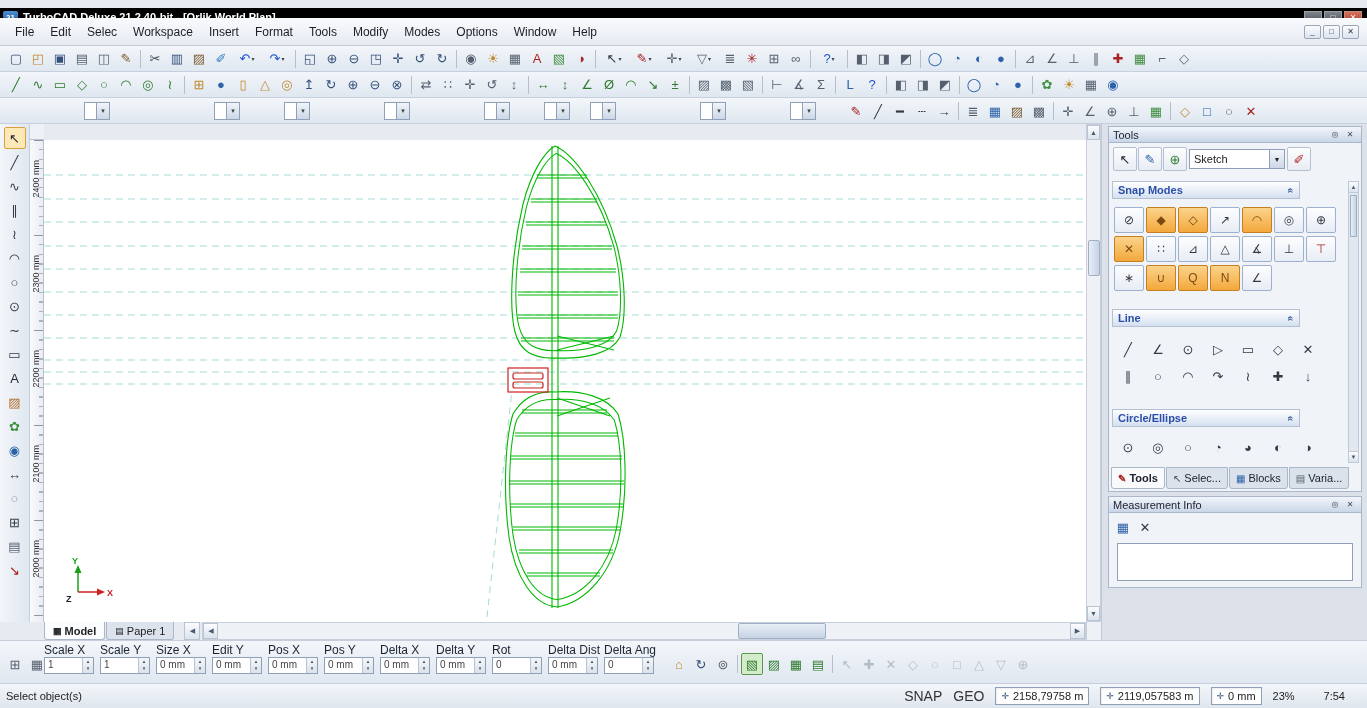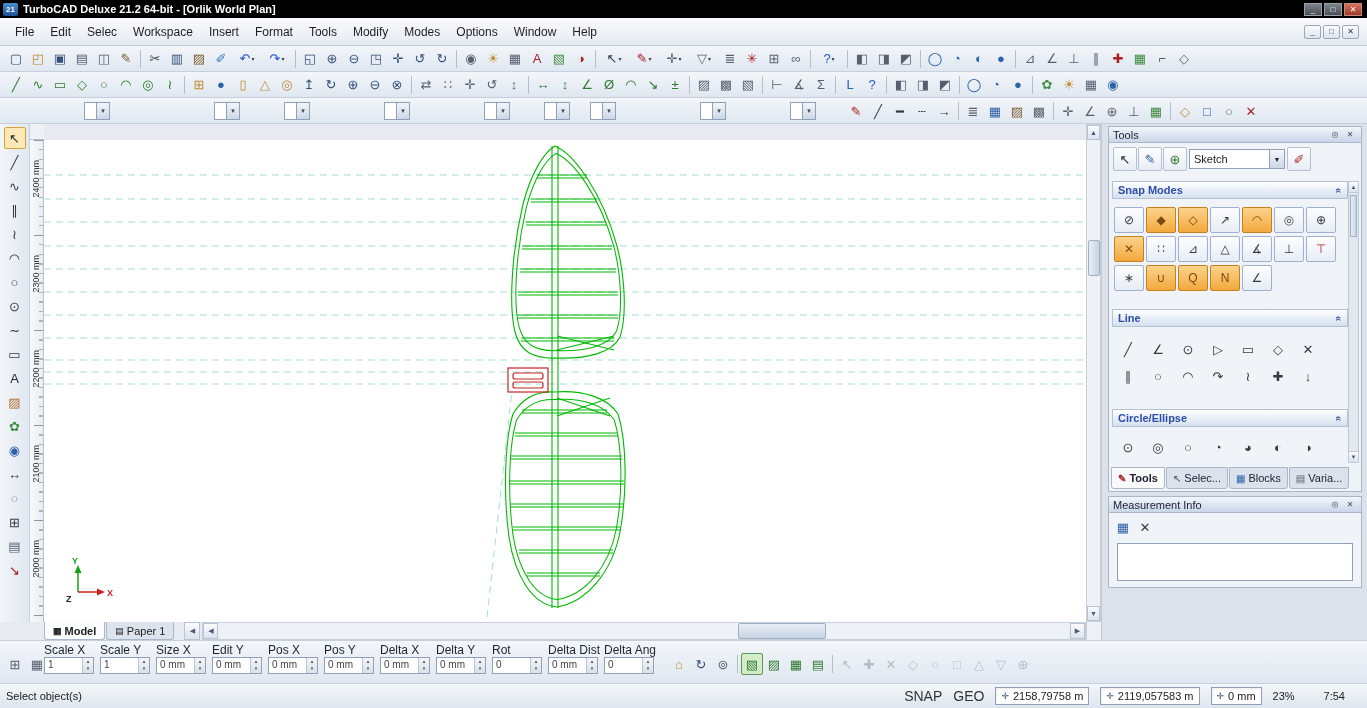--- a/index.html
+++ b/index.html
@@ -1,21 +1,21 @@
 <!DOCTYPE html>
 <html style="--wing-color: #00b800; --guide-color: #a5dcd6; --red-color: #cc2222;"><head>
 <meta charset="utf-8">
 <style>
 *{box-sizing:border-box}
 html,body{margin:0;padding:0}
 body{width:1367px;height:708px;position:relative;font-family:"Liberation Sans",sans-serif;font-size:11px;color:#222;background:#e7ebf1;overflow:hidden}
 .app{position:absolute;inset:0}
 
 
-.titlebar{position:absolute;left:0;top:0;width:100%;height:18px;background:#000;display:flex;align-items:center;padding:0 3px}
+.titlebar{position:absolute;left:0;top:8px;width:100%;height:18px;background:#000;display:flex;align-items:center;padding:0 3px}
 .appicon{width:15px;height:13px;background:linear-gradient(#4a8fd4,#1d4f8f);color:#fff;font-size:8px;font-weight:bold;display:flex;align-items:center;justify-content:center;border-radius:2px}
 .ttext{color:#fff;font-weight:bold;font-size:11px;margin-left:5px;flex:1;white-space:nowrap;overflow:hidden}
 .wctrls{display:flex;gap:2px;margin-right:2px}
 .wbtn{width:18px;height:13px;border:1px solid #9aa0a8;background:linear-gradient(#7d838c,#4a4f57);color:#fff;font-size:8px;display:flex;align-items:center;justify-content:center}
 .wbtn.close{background:linear-gradient(#d9705c,#a03a28);border-color:#c08a7a}
 
 
 .menubar{position:absolute;top:18px;left:0;width:100%;height:28px;background:linear-gradient(#f9fafc,#e6ebf2);border-bottom:1px solid #c3ccd8;display:flex;align-items:center;padding:0 8px}
 .mitems{display:flex;flex:1;gap:2px}
 .mitem{padding:3px 7px;font-size:12px;color:#1b1f26}
@@ -85,21 +85,21 @@
 .ptitle{flex:1;font-size:11px;color:#223}
 .phicons{display:flex;gap:1px}
 .phicons .tbtn{width:14px;height:13px;min-width:14px}
 .phicons .tbtn .g{font-size:8px}
 .ptools{position:absolute;left:4px;top:20px;display:flex;align-items:center;gap:2px}
 .prow{display:flex;gap:1px}
 .ptools .tbtn{width:24px;height:24px;min-width:24px;border:1px solid #b4c0d2;background:linear-gradient(#fdfdfe,#e8edf4)}
 .combo{width:96px;height:20px;border:1px solid #8fa0b8;background:#fff;display:flex;align-items:center}
 .cval{flex:1;font-size:11px;padding:0 4px}
 .cbtn{width:15px;height:100%;background:linear-gradient(#f2f5f9,#ccd7e6);border-left:1px solid #8fa0b8;font-size:7px;display:flex;align-items:center;justify-content:center}
-.shead{position:absolute;left:3px;width:236px;height:18px;background:linear-gradient(#ffffff,#d4e0f0);border:1px solid #b4c0d2;display:flex;align-items:center;padding:0 5px}
+.shead{position:absolute;left:3px;width:188px;height:18px;background:linear-gradient(#ffffff,#d4e0f0);border:1px solid #b4c0d2;display:flex;align-items:center;padding:0 5px}
 .stitle{flex:1;font-size:11px;font-weight:bold;color:#2b4ea8}
 .chev{font-size:10px;color:#3a5a92;transform:rotate(90deg);font-weight:bold}
 .sh-snap{top:54px}.sh-line{top:182px}.sh-circle{top:282px}
 .grid{position:absolute;left:5px;display:flex;gap:2px}
 .snapgrid .tbtn{width:30px;height:26px;min-width:30px;border:1px solid #9db1cc;background:linear-gradient(#fdfdfe,#e7edf5)}
 .snapgrid .tbtn.on{background:linear-gradient(#fbd38b,#f3a83d);border-color:#c67f1e}
 .snapgrid .tbtn .g{font-size:12px}
 .g-snap1{top:80px}.g-snap2{top:109px}.g-snap3{top:138px}
 .linegrid .tbtn{width:28px;height:24px;min-width:28px}
 .g-line1{top:210px}.g-line2{top:237px}.g-circ1{top:308px}
@@ -151,21 +151,21 @@
 .szoom{font-size:11px}
 .stime{font-size:11px;margin-left:18px}
 </style>
 </head>
 <body>
 
 <div class="app">
 
   <div class="titlebar">
     <span class="appicon">21</span>
-    <span class="ttext">TurboCAD Deluxe 21.2 64-bit - [Orlik World Plan]</span>
+    <span class="ttext">TurboCAD Deluxe 21.2 40-bit - [Orlik World Plan]</span>
     <span class="wctrls">
       <span class="wbtn">_</span>
       <span class="wbtn">□</span>
       <span class="wbtn close">✕</span>
     </span>
   </div>
 
   <div class="menubar">
     <span class="mitems">
         <span class="mitem">File</span>

